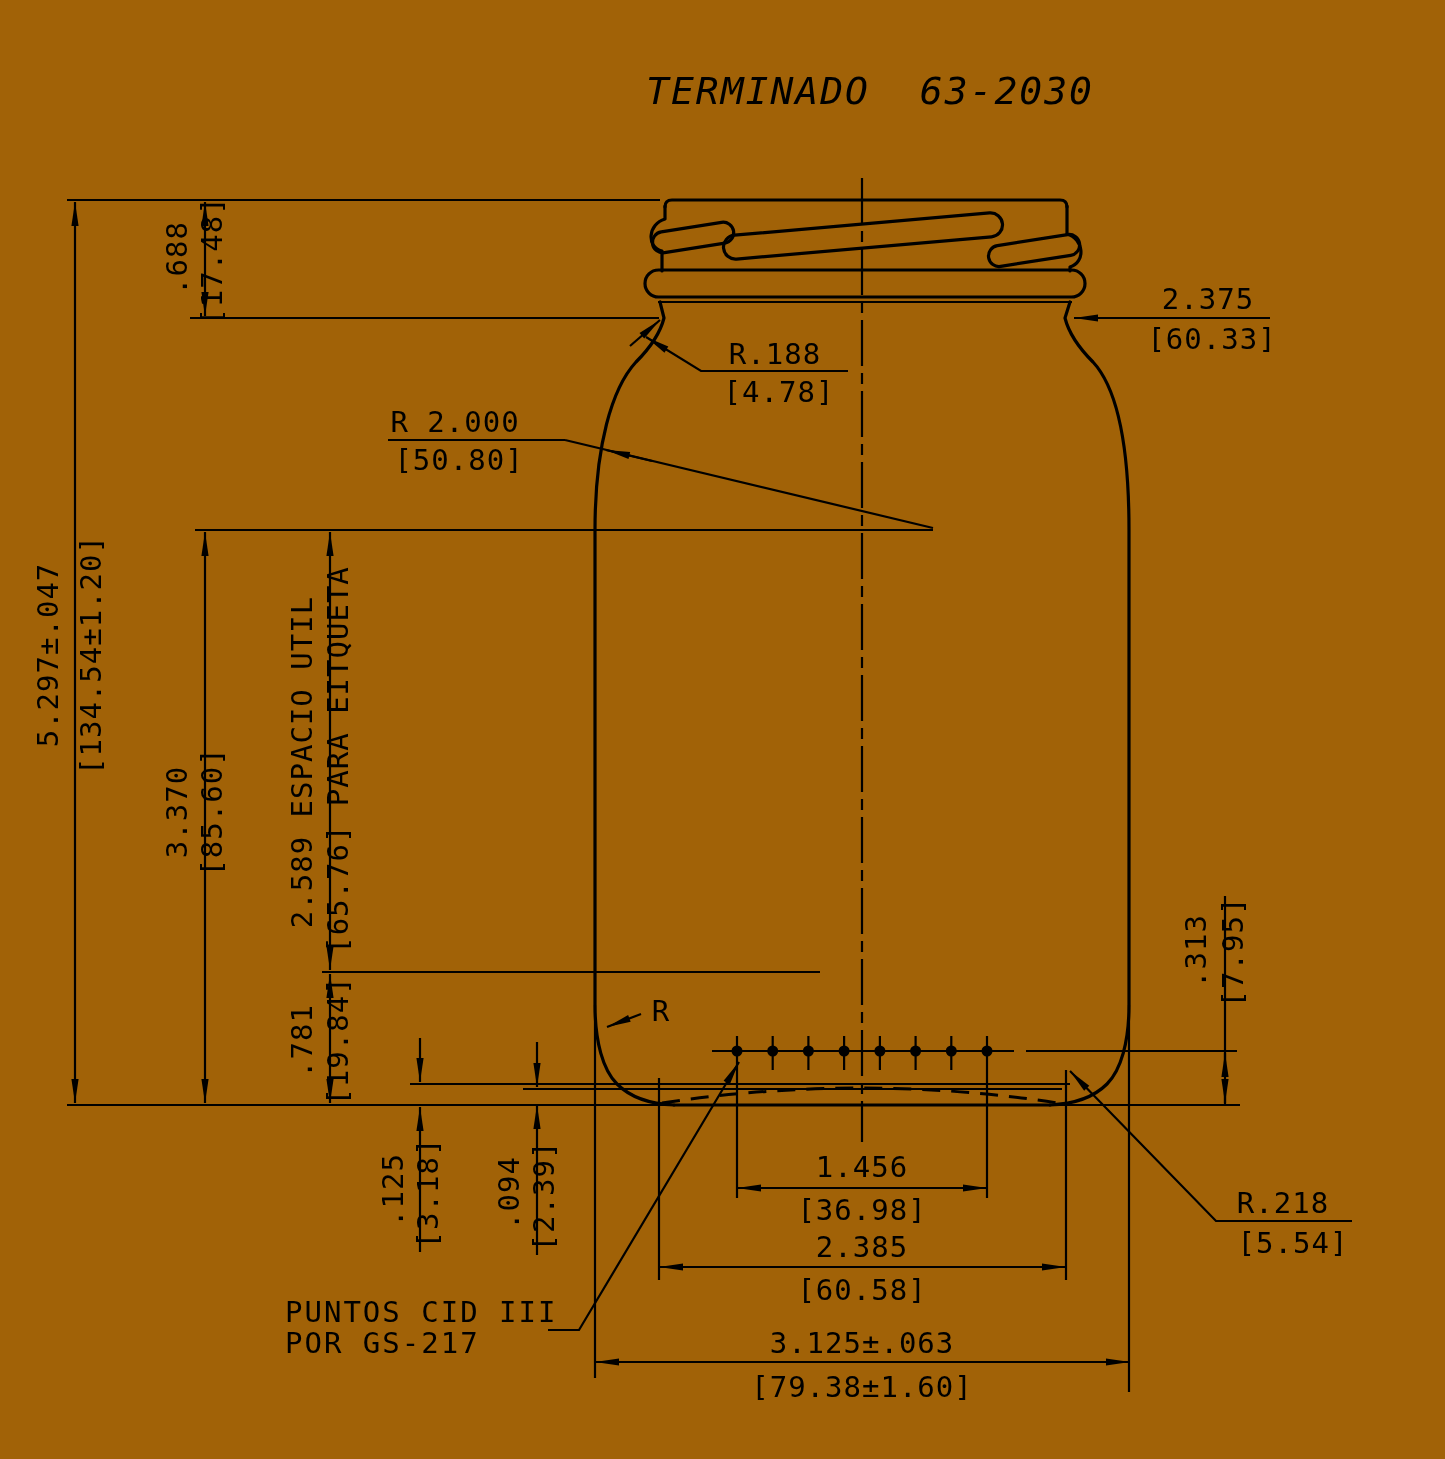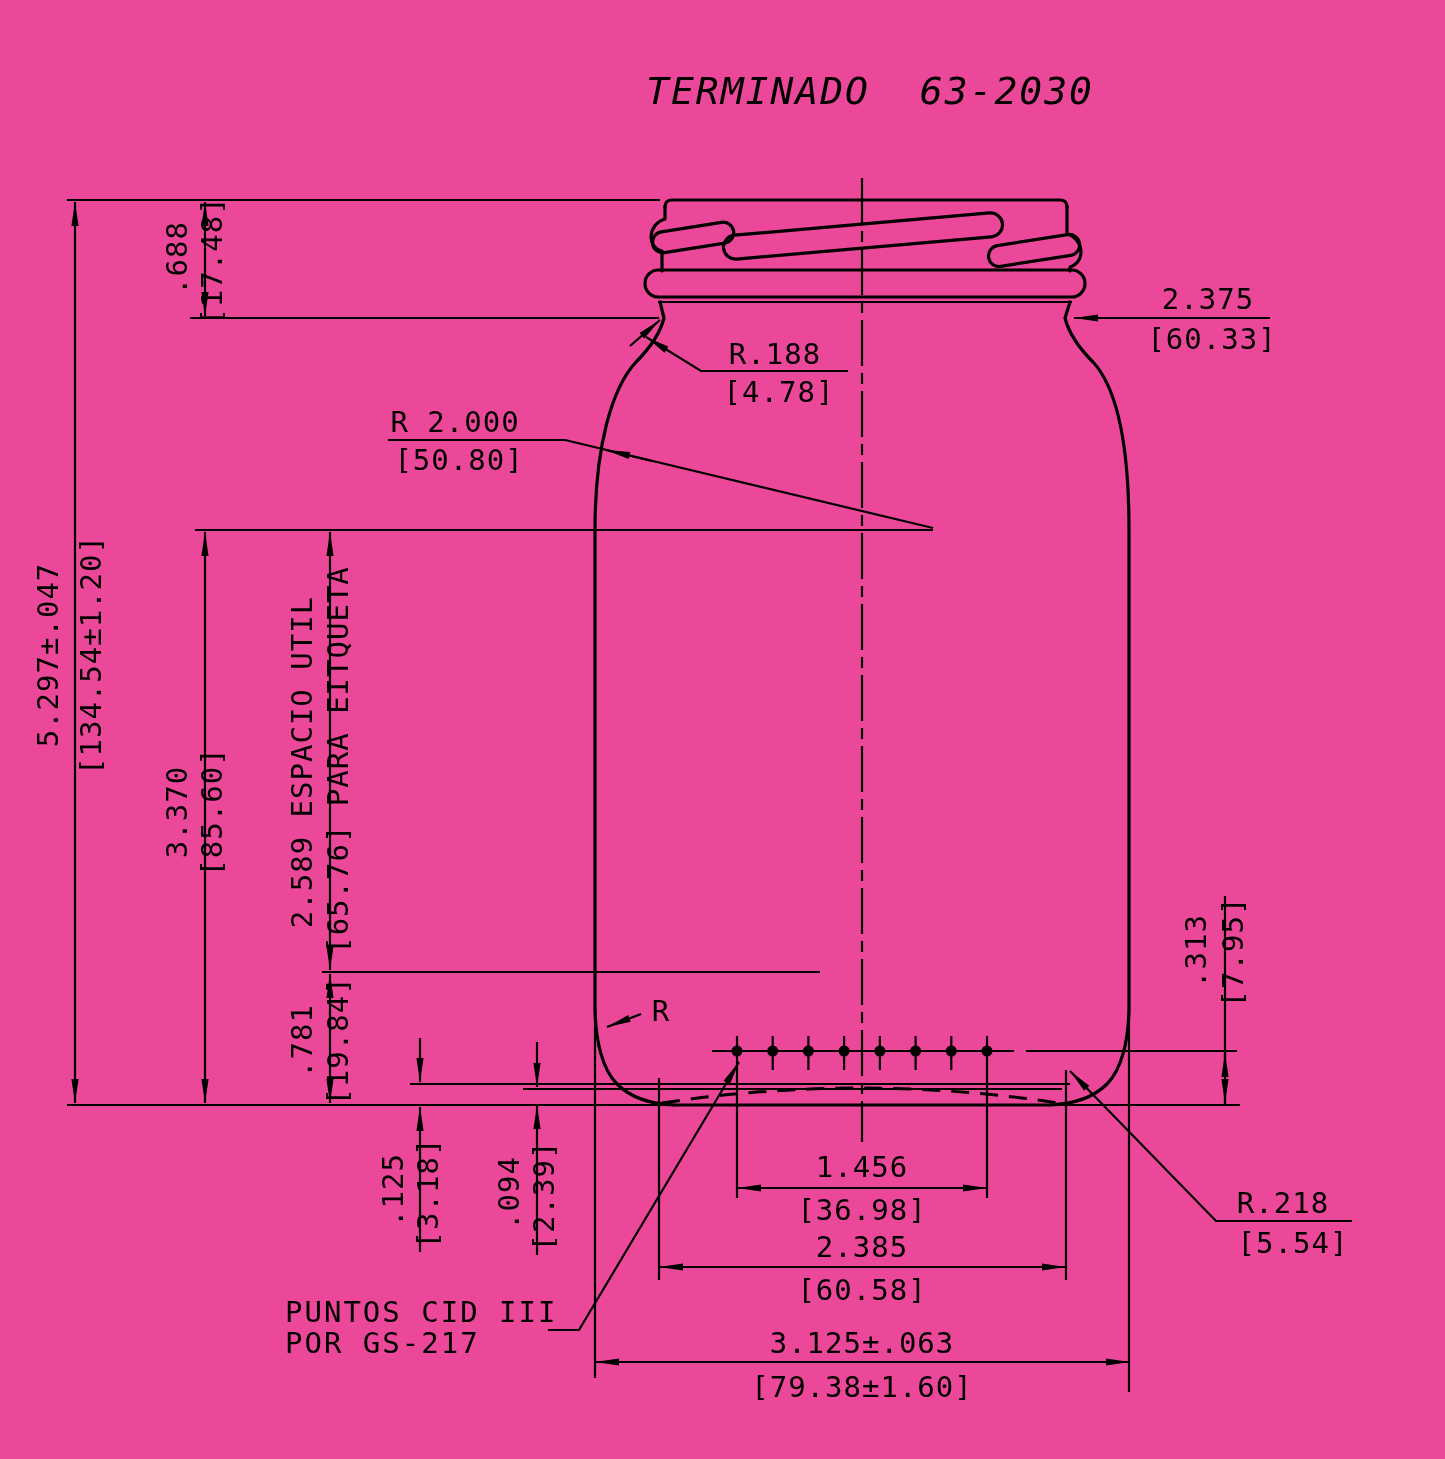--- a/index.html
+++ b/index.html
@@ -1,16 +1,16 @@
 <!DOCTYPE html>
 <html><head>
 <meta charset="utf-8">
 <style>
   html,body{margin:0;padding:0;background:#ffffff;}
-  .stage{width:1445px;height:1459px;position:relative;background:#ec4899;}
+  .stage{width:1445px;height:1459px;position:relative;background:#a16207;}
   svg text{font-family:"DejaVu Sans Mono","Liberation Mono",monospace;fill:#000;white-space:pre;}
   .dim{font-size:29px;letter-spacing:1px;}
   .note{font-size:29px;letter-spacing:2px;}
   .rlabel{font-size:29px;letter-spacing:1px;}
   .title{font-size:38px;font-style:italic;letter-spacing:2px;}
   .outline{stroke:#000;stroke-width:3.2;fill:none;stroke-linejoin:round;stroke-linecap:round;}
   .thin{stroke:#000;stroke-width:2.2;fill:none;}
   .dimline{stroke:#000;stroke-width:2.2;fill:none;}
   .dash{stroke:#000;stroke-width:3;fill:none;stroke-dasharray:18 11;}
   .cline{stroke:#000;stroke-width:2.2;fill:none;stroke-dasharray:46 7 11 7;}

